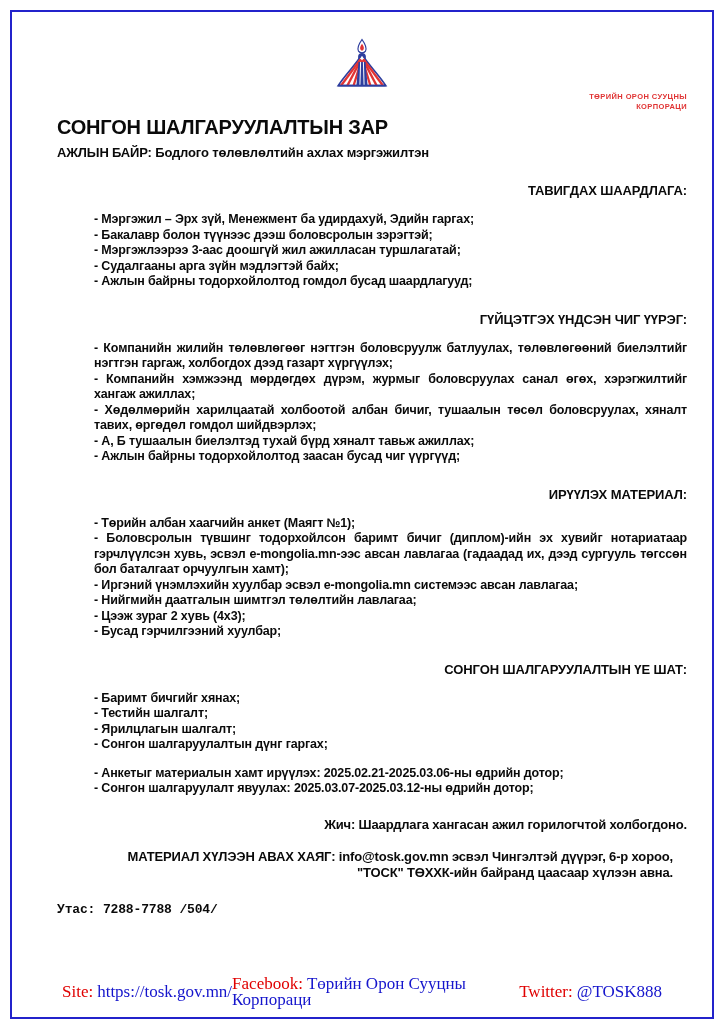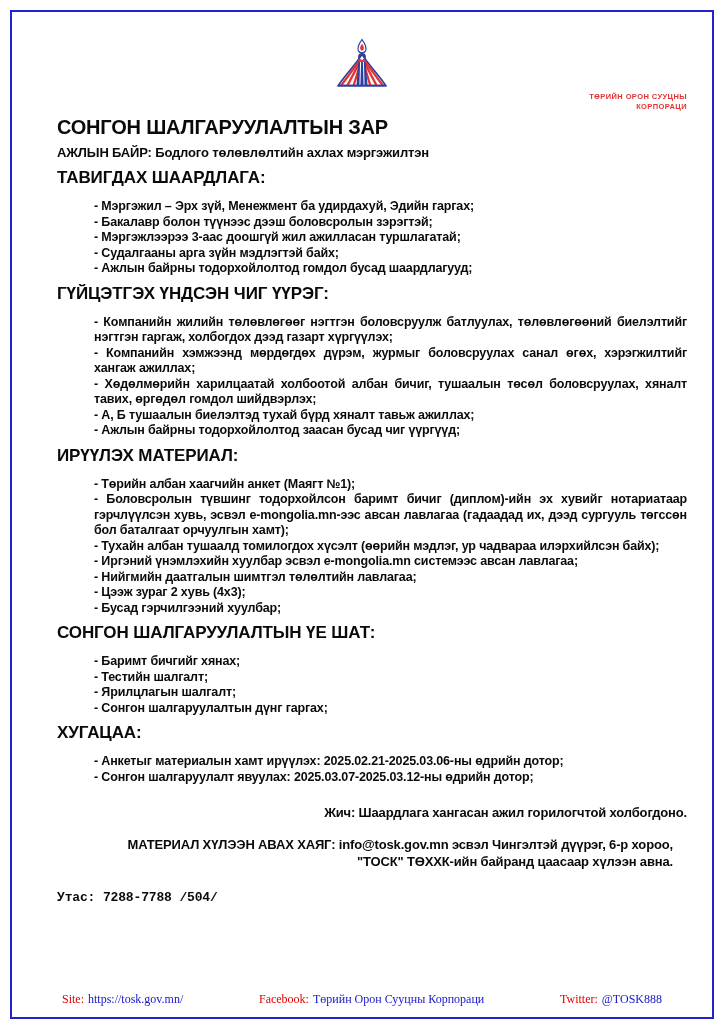--- a/index.html
+++ b/index.html
@@ -30,31 +30,31 @@
     font-size:7.5px; line-height:9.5px;
     letter-spacing:0.4px;
     font-weight:bold;
     text-align:right;
   }
   .doc-title {
     margin:7px 0 0; 
     font-size:20px; line-height:18px; letter-spacing:-0.2px;
   }
   .position { margin:9px 0 0; font-size:13px; line-height:16px; }
-  h2.sec-heading { margin:9px 0 0; font-size:17px; line-height:16px; letter-spacing:-0.1px; }
+  h2.sec-heading { margin:22px 0 0; font-size:13px; line-height:16px; letter-spacing:-0.1px;text-align:right; }
   ul.items { margin:13px 0 0; padding:0 0 0 37px; list-style:none; }
   ul.items li { text-align:justify; }
   .note { margin:20px 0 0; font-size:13px; line-height:16px; text-align:right; }
   .address { margin:16px 14px 0 40px; font-size:13px; line-height:16.5px; text-align:right; }
   .phone { margin:20px 0 0; font-size:13px; line-height:16px; text-align:left;font-family:Liberation Mono, monospace; }
   .doc-footer {
     position:absolute; left:50px; right:50px; bottom:10px;
     display:flex; justify-content:space-between; align-items:center;
     font-family:"Liberation Serif", serif;
-    font-weight:normal; font-size:12px; letter-spacing:0;
+    font-weight:normal; font-size:17px; letter-spacing:0;
   }
   .f-label { color:var(--footer-red, #e00000); }
   .f-value { color:var(--footer-blue, #1515cc); margin-left:4px; }
 </style>
 </head>
 <body>
 
 <div class="frame">
 
   <header>
@@ -120,40 +120,38 @@
         <li>- А, Б тушаалын биелэлтэд тухай бүрд хяналт тавьж ажиллах;</li>
         <li>- Ажлын байрны тодорхойлолтод заасан бусад чиг үүргүүд;</li>
       </ul>
     </section>
 
     <section>
       <h2 class="sec-heading">ИРҮҮЛЭХ МАТЕРИАЛ:</h2>
       <ul class="items">
         <li>- Төрийн албан хаагчийн анкет (Маягт №1);</li>
         <li>- Боловсролын түвшинг тодорхойлсон баримт бичиг (диплом)-ийн эх хувийг нотариатаар гэрчлүүлсэн хувь, эсвэл e-mongolia.mn-ээс авсан лавлагаа (гадаадад их, дээд сургууль төгссөн бол баталгаат орчуулгын хамт);</li>
-        <li>- Тухайн албан тушаалд томилогдох хүсэлт (өөрийн мэдлэг, ур чадвараа илэрхийлсэн байх);</li>
         <li>- Иргэний үнэмлэхийн хуулбар эсвэл e-mongolia.mn системээс авсан лавлагаа;</li>
         <li>- Нийгмийн даатгалын шимтгэл төлөлтийн лавлагаа;</li>
         <li>- Цээж зураг 2 хувь (4x3);</li>
         <li>- Бусад гэрчилгээний хуулбар;</li>
       </ul>
     </section>
 
     <section>
       <h2 class="sec-heading">СОНГОН ШАЛГАРУУЛАЛТЫН ҮЕ ШАТ:</h2>
       <ul class="items">
         <li>- Баримт бичгийг хянах;</li>
         <li>- Тестийн шалгалт;</li>
         <li>- Ярилцлагын шалгалт;</li>
         <li>- Сонгон шалгаруулалтын дүнг гаргах;</li>
       </ul>
     </section>
 
     <section>
-      <h2 class="sec-heading">ХУГАЦАА:</h2>
       <ul class="items">
         <li>- Анкетыг материалын хамт ирүүлэх: 2025.02.21-2025.03.06-ны өдрийн дотор;</li>
         <li>- Сонгон шалгаруулалт явуулах: 2025.03.07-2025.03.12-ны өдрийн дотор;</li>
       </ul>
     </section>
 
     <p class="note">Жич: Шаардлага хангасан ажил горилогчтой холбогдоно.</p>
     <p class="address">МАТЕРИАЛ ХҮЛЭЭН АВАХ ХАЯГ: info@tosk.gov.mn эсвэл Чингэлтэй дүүрэг, 6-р хороо, "ТОСК" ТӨХХК-ийн байранд цаасаар хүлээн авна.</p>
     <p class="phone">Утас: 7288-7788 /504/</p>
   </main>

